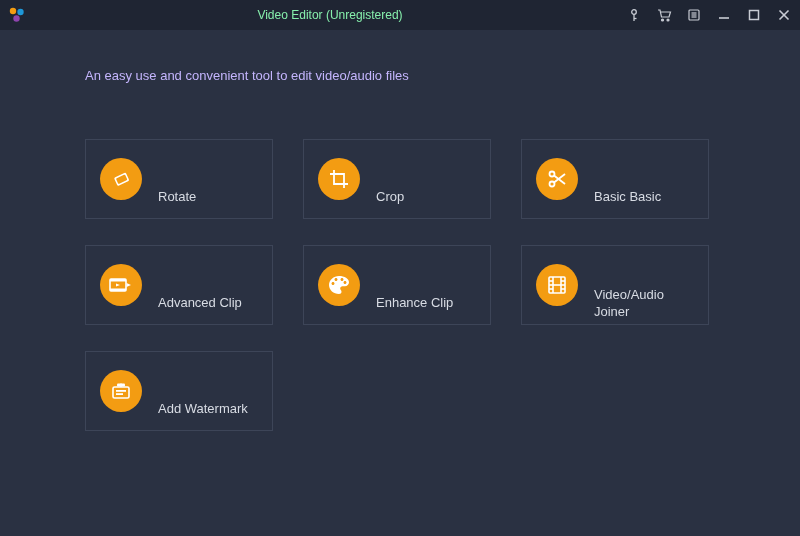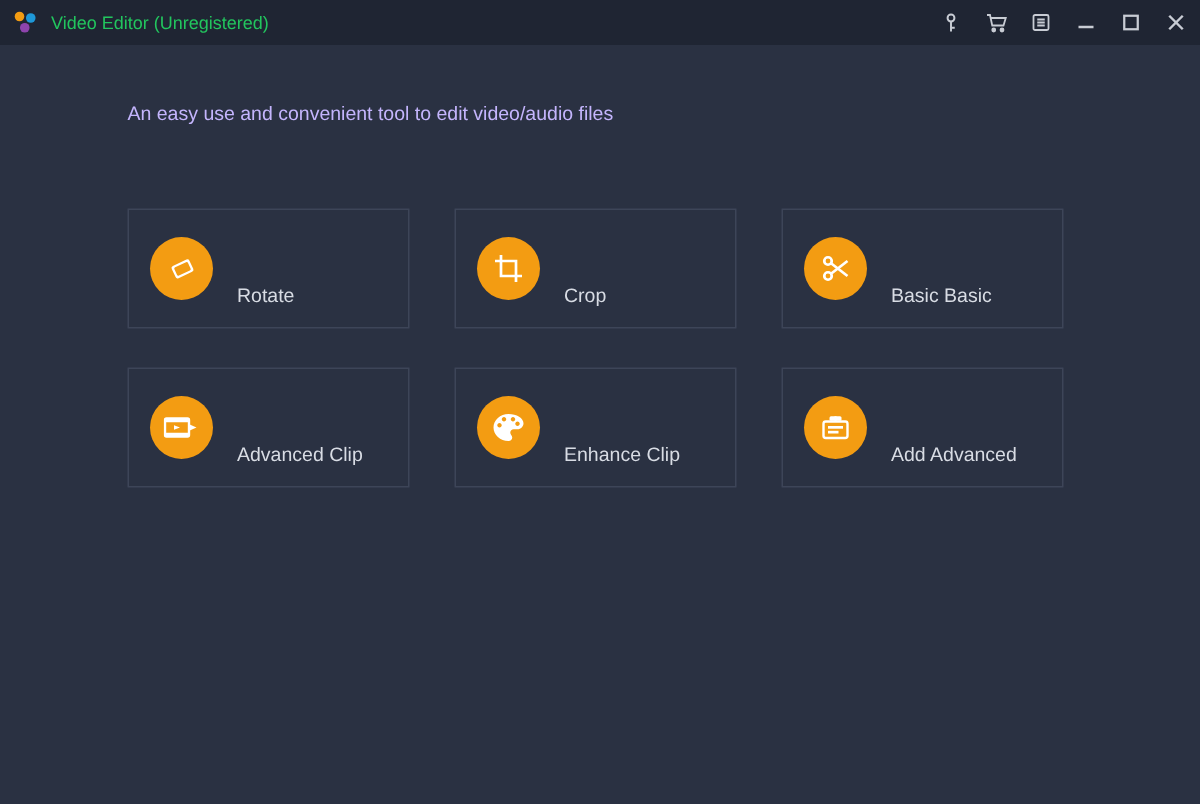--- a/index.html
+++ b/index.html
@@ -21,22 +21,23 @@
     .logo-icon {
       width: 18px;
       height: 18px;
       margin-right: 8px;
       display: flex;
       align-items: center;
       justify-content: center;
     }
     .title-text {
       font-size: 12px;
-      color: #22c55e;
+      color: #86efac;
       flex: 1;
+      text-align: center;
     }
     .titlebar-icons {
       display: flex;
       gap: 14px;
       align-items: center;
     }
     .titlebar-icons .tb-icon {
       width: 16px;
       height: 16px;
       display: flex;
@@ -198,28 +199,45 @@
 
     <div class="tile">
       <div class="tile-icon">
         <svg width="24" height="24" viewBox="0 0 24 24" fill="white">
           <path d="M12 3 C6.5 3 2 7 2 12 C2 17 6.5 21 12 21 C13.5 21 14.5 20 14.5 18.7 C14.5 18 14.2 17.5 13.8 17 C13.4 16.5 13.2 16 13.2 15.4 C13.2 14.2 14.2 13.2 15.4 13.2 L18 13.2 C20.2 13.2 22 11.4 22 9.2 C22 5.7 17.5 3 12 3 Z M6 12 C5.2 12 4.5 11.3 4.5 10.5 C4.5 9.7 5.2 9 6 9 C6.8 9 7.5 9.7 7.5 10.5 C7.5 11.3 6.8 12 6 12 Z M9 8 C8.2 8 7.5 7.3 7.5 6.5 C7.5 5.7 8.2 5 9 5 C9.8 5 10.5 5.7 10.5 6.5 C10.5 7.3 9.8 8 9 8 Z M15 8 C14.2 8 13.5 7.3 13.5 6.5 C13.5 5.7 14.2 5 15 5 C15.8 5 16.5 5.7 16.5 6.5 C16.5 7.3 15.8 8 15 8 Z M18 11 C17.2 11 16.5 10.3 16.5 9.5 C16.5 8.7 17.2 8 18 8 C18.8 8 19.5 8.7 19.5 9.5 C19.5 10.3 18.8 11 18 11 Z"></path>
         </svg>
       </div>
       <div class="tile-label">Enhance Clip</div>
     </div>
 
+    <div class="tile">
+      <div class="tile-icon">
+        <svg width="22" height="22" viewBox="0 0 22 22" fill="none" stroke="white" stroke-width="1.6">
+          <rect x="3" y="3" width="16" height="16" rx="1"></rect>
+          <line x1="7" y1="3" x2="7" y2="19"></line>
+          <line x1="15" y1="3" x2="15" y2="19"></line>
+          <line x1="3" y1="7" x2="7" y2="7"></line>
+          <line x1="3" y1="11" x2="7" y2="11"></line>
+          <line x1="3" y1="15" x2="7" y2="15"></line>
+          <line x1="15" y1="7" x2="19" y2="7"></line>
+          <line x1="15" y1="11" x2="19" y2="11"></line>
+          <line x1="15" y1="15" x2="19" y2="15"></line>
+          <line x1="7" y1="11" x2="15" y2="11"></line>
+        </svg>
+      </div>
+      <div class="tile-label">Video/Audio Joiner</div>
+    </div>
 
     <div class="tile">
       <div class="tile-icon">
         <svg width="22" height="22" viewBox="0 0 22 22" fill="white">
           <rect x="3" y="7" width="16" height="11" rx="1.5" fill="none" stroke="white" stroke-width="1.6"></rect>
           <rect x="6" y="10" width="10" height="1.8"></rect>
           <rect x="6" y="13.2" width="7" height="1.8"></rect>
           <rect x="7" y="3.5" width="8" height="3" rx="1"></rect>
           <line x1="11" y1="3.5" x2="11" y2="7" stroke="white" stroke-width="1.4"></line>
         </svg>
       </div>
-      <div class="tile-label">Add Advanced</div>
+      <div class="tile-label">Add Watermark</div>
     </div>
 
   </div>
 </div>
 
 </body></html>

